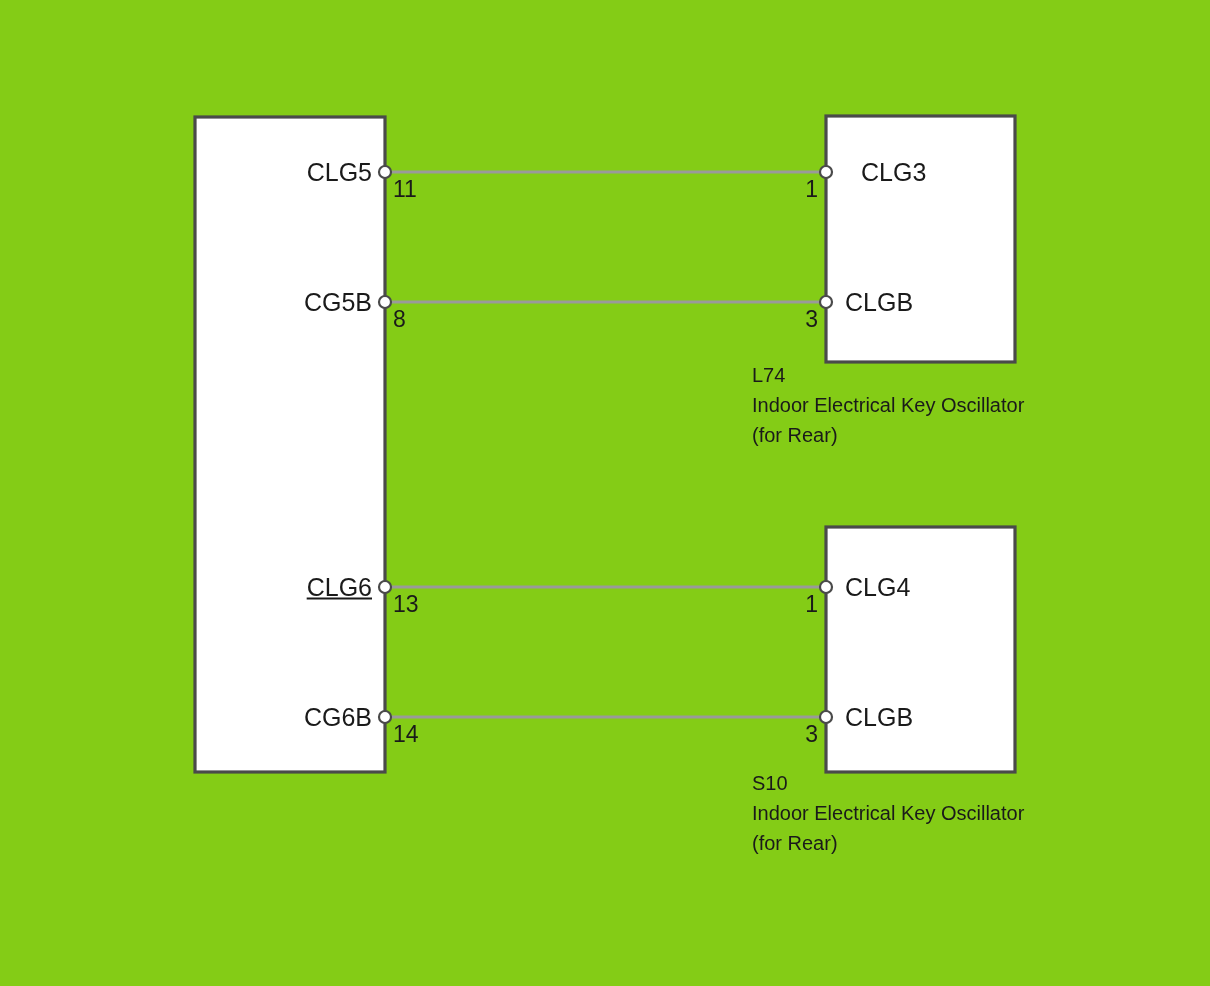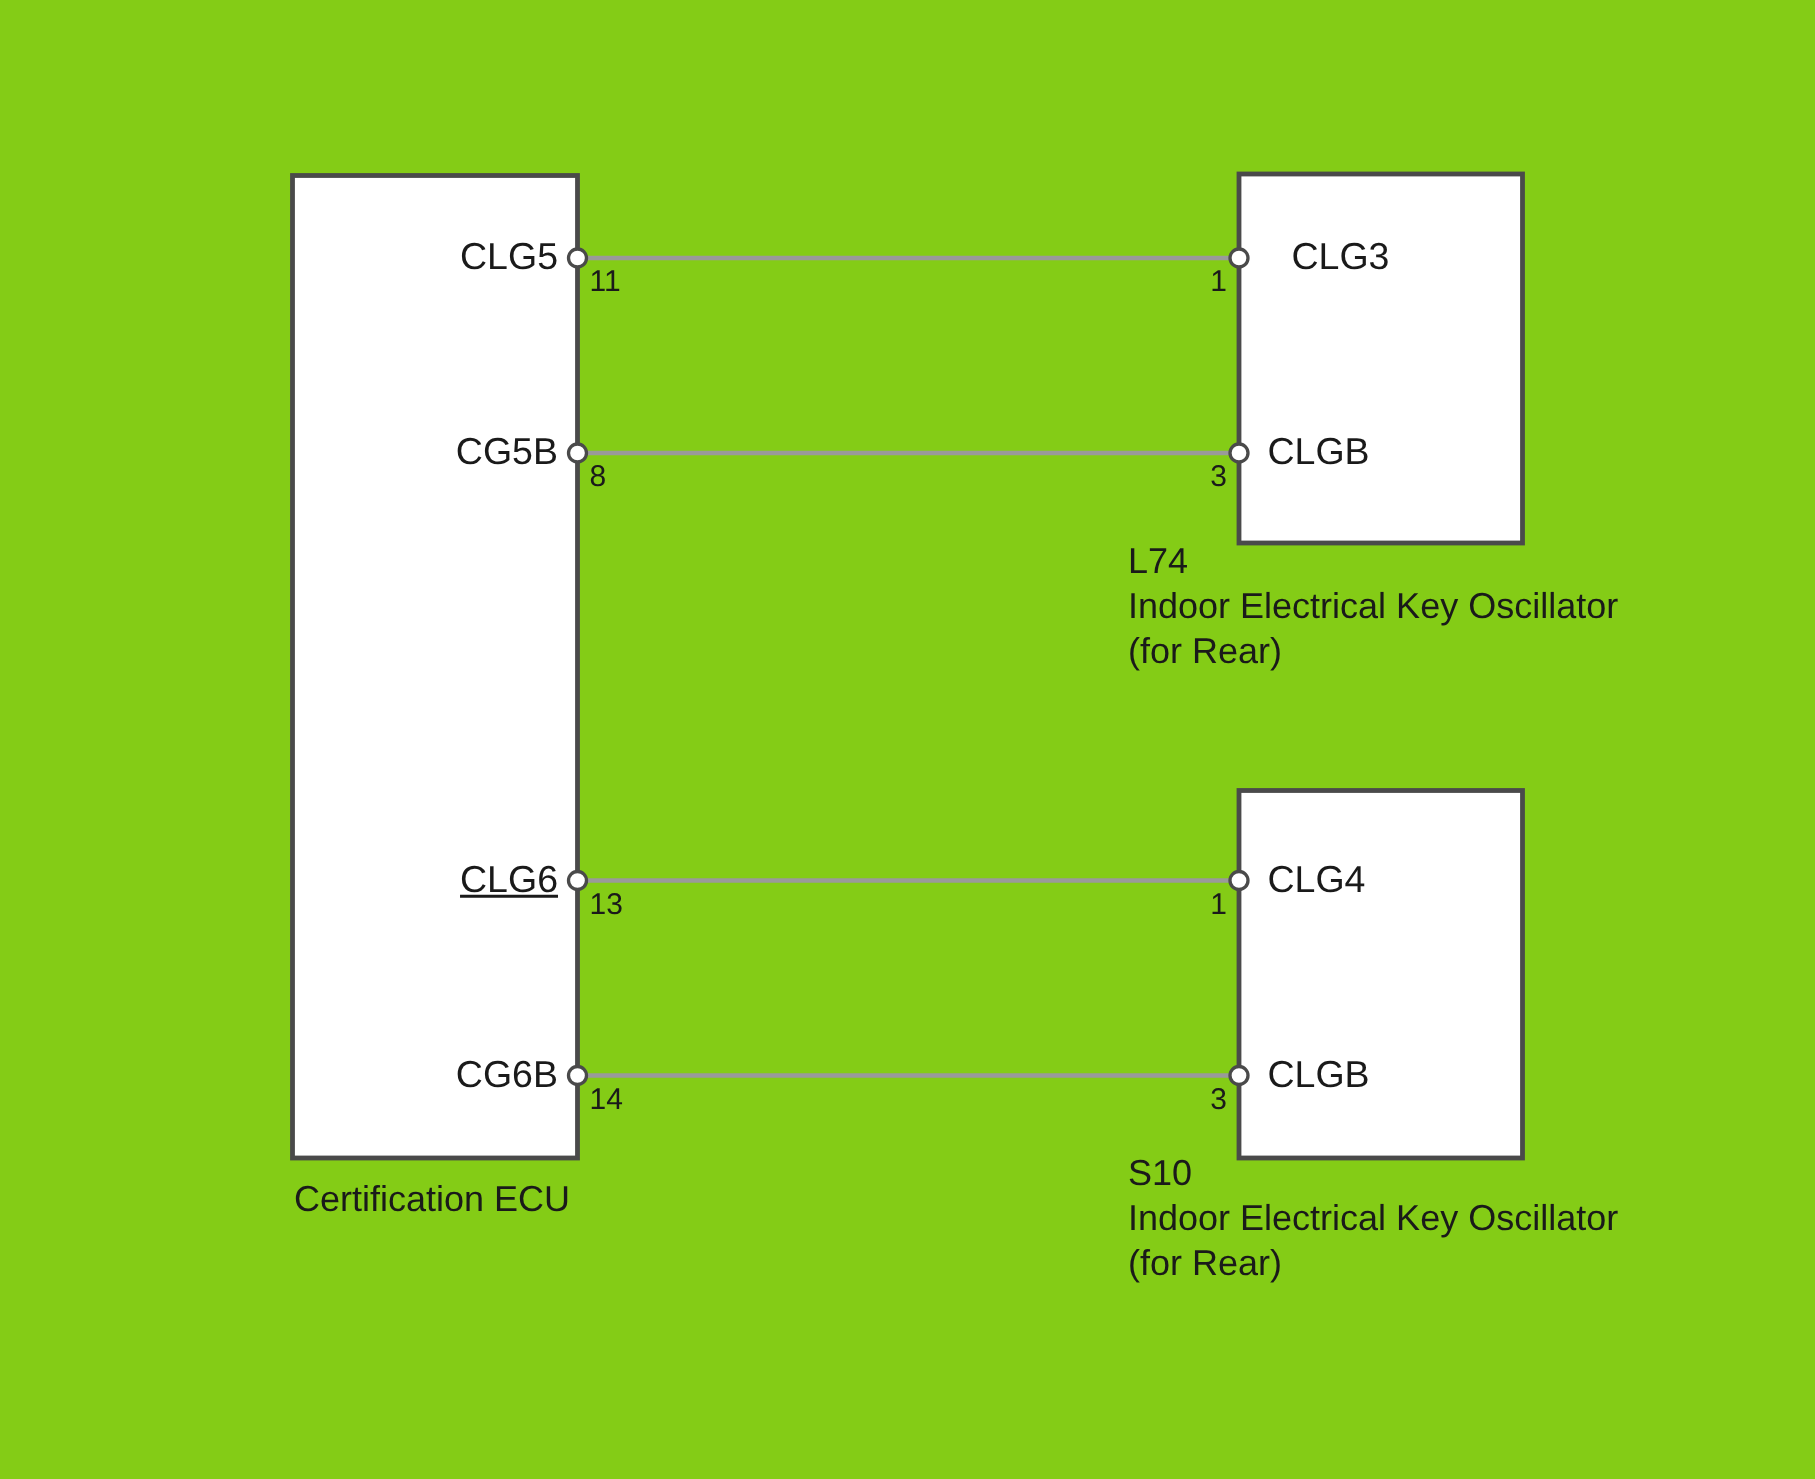--- a/index.html
+++ b/index.html
@@ -53,33 +53,33 @@
   }
   .signal-label.right-aligned {
     text-align: right;
     transform: translate(-100%, -50%);
   }
   .signal-label.left-aligned {
     text-align: left;
     transform: translate(0, -50%);
   }
   .pin-number {
-    font-size: 20px;
+    font-size: 23px;
   }
   .pin-number.pin-right {
     text-align: left;
     transform: translate(0, 0);
   }
   .pin-number.pin-left {
     text-align: right;
     transform: translate(-100%, 0);
   }
   .caption-block {
     position: absolute;
-    font-size: 24px;
+    font-size: 20px;
     line-height: 30px;
     color: #1a1a1a;
   }
   .caption-line {
     display: block;
     white-space: pre;
   }
 </style>
 </head>
 <body>
@@ -123,21 +123,20 @@
   <div class="txt signal-label left-aligned" style="left:845px; top:302px;">CLGB</div>
   <div class="txt signal-label left-aligned" style="left:845px; top:587px;">CLG4</div>
   <div class="txt signal-label left-aligned" style="left:845px; top:717px;">CLGB</div>
 
   <div class="txt pin-number pin-left" style="left:818px; top:178px;">1</div>
   <div class="txt pin-number pin-left" style="left:818px; top:308px;">3</div>
   <div class="txt pin-number pin-left" style="left:818px; top:593px;">1</div>
   <div class="txt pin-number pin-left" style="left:818px; top:723px;">3</div>
 
   <div class="caption-block" style="left:196px; top:785px;">
-    <span class="caption-line">Certification ECU</span>
   </div>
 
   <div class="caption-block" style="left:752px; top:360px;">
     <span class="caption-line">L74</span>
     <span class="caption-line">Indoor Electrical Key Oscillator</span>
     <span class="caption-line">(for Rear)</span>
   </div>
 
   <div class="caption-block" style="left:752px; top:768px;">
     <span class="caption-line">S10</span>

